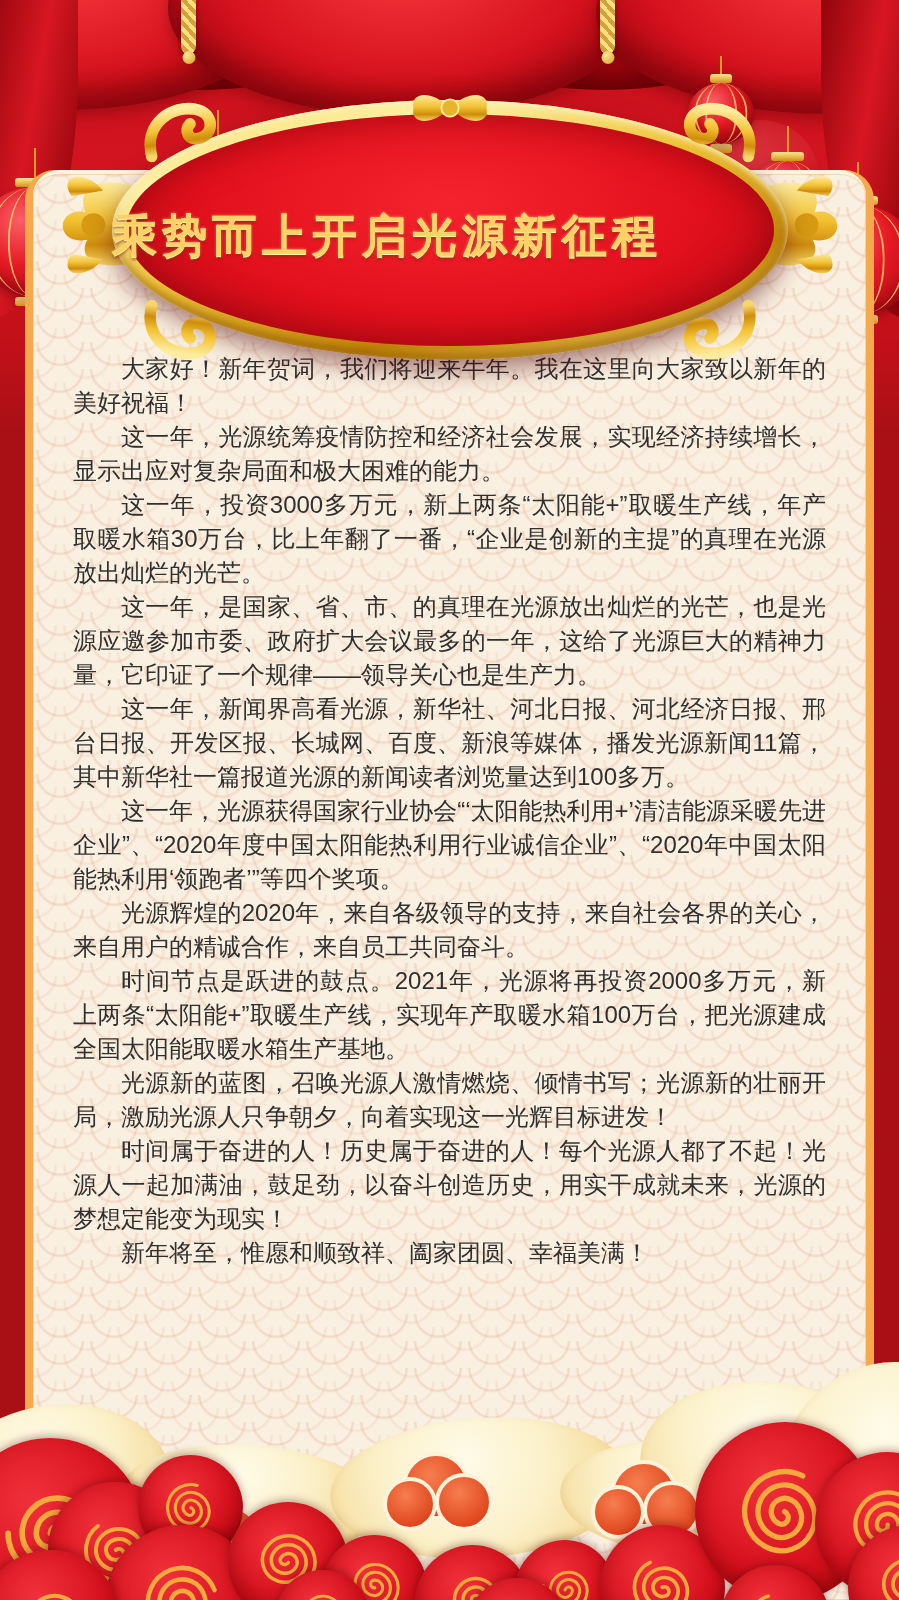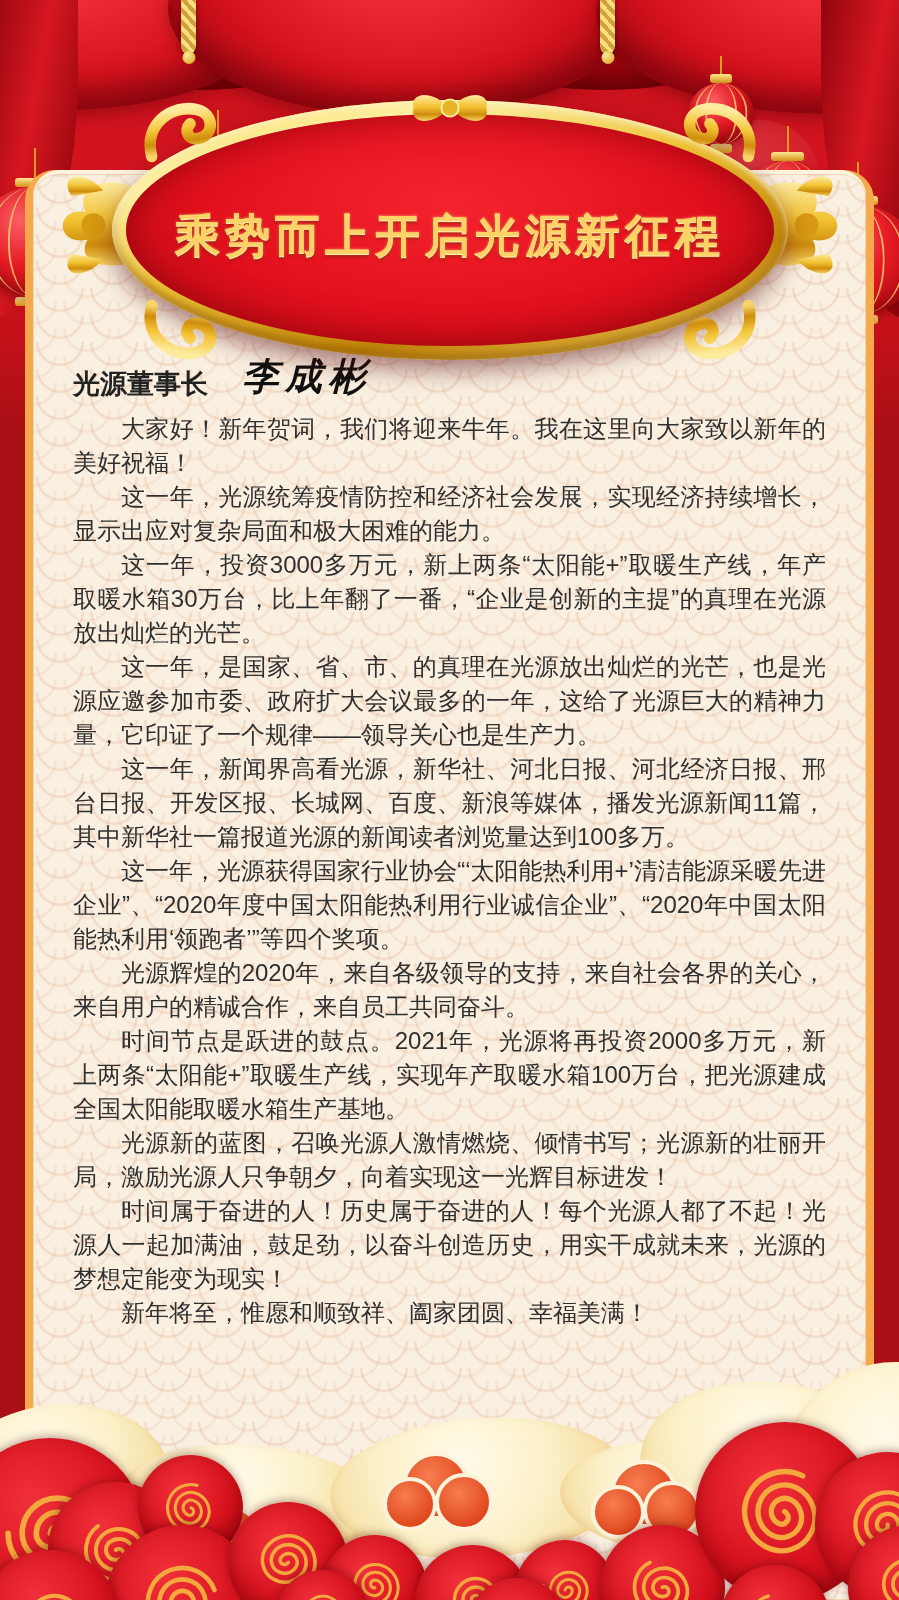--- a/index.html
+++ b/index.html
@@ -56,21 +56,21 @@
   .plaque-red{position:absolute;inset:14px;border-radius:50%;
         background:radial-gradient(ellipse at 50% 38%,#f5232e 0%,#e1101c 55%,#b00713 100%);
         box-shadow:inset 0 0 36px rgba(105,0,8,.55);}
   .cscroll{position:absolute;width:78px;height:58px;}
   .cscroll.tl{left:30px;top:0;transform:rotate(-8deg);}
   .cscroll.tr{right:30px;top:0;transform:scaleX(-1) rotate(-8deg);}
   .cscroll.bl{left:30px;bottom:-2px;transform:scaleY(-1) rotate(-8deg);}
   .cscroll.br{right:30px;bottom:-2px;transform:scale(-1,-1) rotate(-8deg);}
   .bow{position:absolute;left:50%;top:-14px;transform:translateX(-50%);width:96px;height:44px;z-index:7;}
   .plaque-text{position:absolute;inset:0;display:flex;align-items:center;
-        justify-content:center;gap:10px;padding-top:12px;}
+        justify-content:space-between;gap:10px;padding-top:12px;}
   .plaque-title{font-size:45px;font-weight:800;letter-spacing:5px;white-space:nowrap;
         color:var(--c-title_gold,#fcd267);
         text-shadow:0 1px 0 #fff0b0,0 3px 3px rgba(120,40,0,.55),0 0 3px rgba(255,230,150,.65);}
   .plaque-subtitle{font-size:54px;font-weight:700;letter-spacing:26px;padding-left:26px;white-space:nowrap;
         color:var(--c-subtitle_gold,#fbe7a2);
         text-shadow:0 2px 3px rgba(130,20,0,.5),0 0 4px rgba(255,240,190,.6);}
   
   .panel{position:absolute;left:25px;right:25px;top:170px;bottom:0;z-index:3;
         border-radius:30px 30px 0 0;
         background:linear-gradient(90deg,#f3a94c,#f8c169 50%,#f3a94c);}
@@ -201,24 +201,20 @@
           <i class="rib b"></i>
         </span>
         <i class="cap"></i>
         <i class="tassel"></i>
       </div>
     </div>
 
   <div class="panel">
     <div class="panel-inner">
       <div class="letter">
-        <div class="signature">
-          <span class="sig-role">光源董事长</span>
-          <span class="sig-name">李成彬</span>
-        </div>
         <div>
             <p>大家好！新年贺词，我们将迎来牛年。我在这里向大家致以新年的美好祝福！</p>
             <p>这一年，光源统筹疫情防控和经济社会发展，实现经济持续增长，显示出应对复杂局面和极大困难的能力。</p>
             <p>这一年，投资3000多万元，新上两条“太阳能+”取暖生产线，年产取暖水箱30万台，比上年翻了一番，“企业是创新的主提”的真理在光源放出灿烂的光芒。</p>
             <p>这一年，是国家、省、市、的真理在光源放出灿烂的光芒，也是光源应邀参加市委、政府扩大会议最多的一年，这给了光源巨大的精神力量，它印证了一个规律——领导关心也是生产力。</p>
             <p>这一年，新闻界高看光源，新华社、河北日报、河北经济日报、邢台日报、开发区报、长城网、百度、新浪等媒体，播发光源新闻11篇，其中新华社一篇报道光源的新闻读者浏览量达到100多万。</p>
             <p>这一年，光源获得国家行业协会“‘太阳能热利用+’清洁能源采暖先进企业”、“2020年度中国太阳能热利用行业诚信企业”、“2020年中国太阳能热利用‘领跑者’”等四个奖项。</p>
             <p>光源辉煌的2020年，来自各级领导的支持，来自社会各界的关心，来自用户的精诚合作，来自员工共同奋斗。</p>
             <p>时间节点是跃进的鼓点。2021年，光源将再投资2000多万元，新上两条“太阳能+”取暖生产线，实现年产取暖水箱100万台，把光源建成全国太阳能取暖水箱生产基地。</p>
             <p>光源新的蓝图，召唤光源人激情燃烧、倾情书写；光源新的壮丽开局，激励光源人只争朝夕，向着实现这一光辉目标进发！</p>

